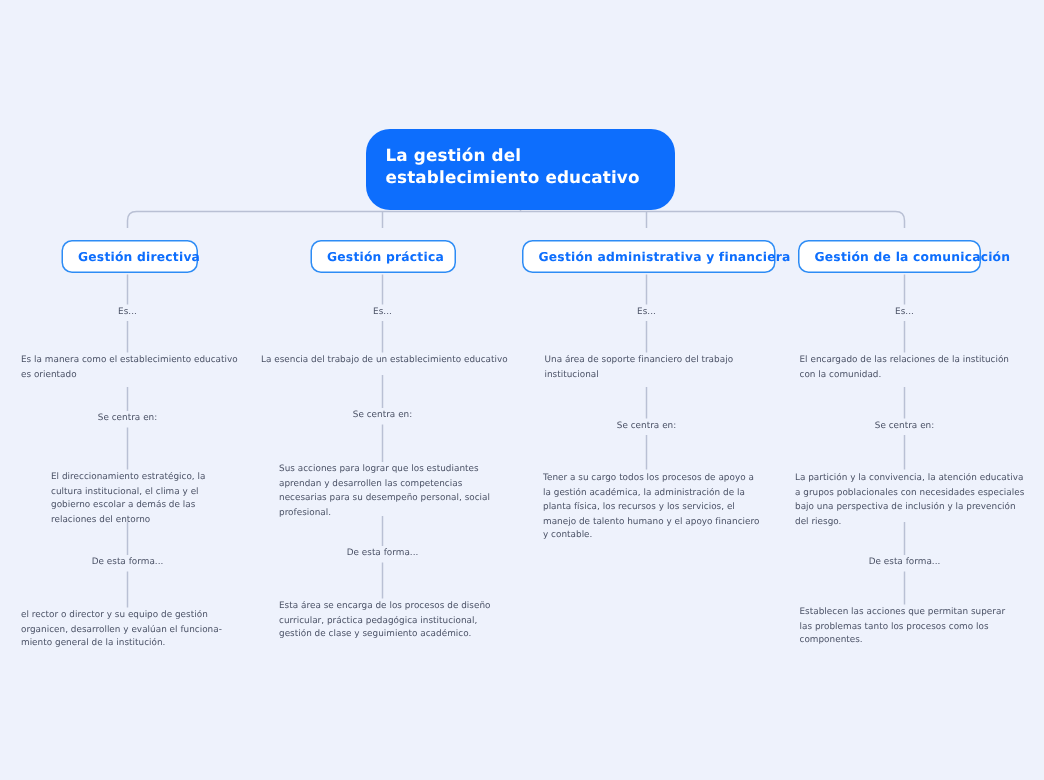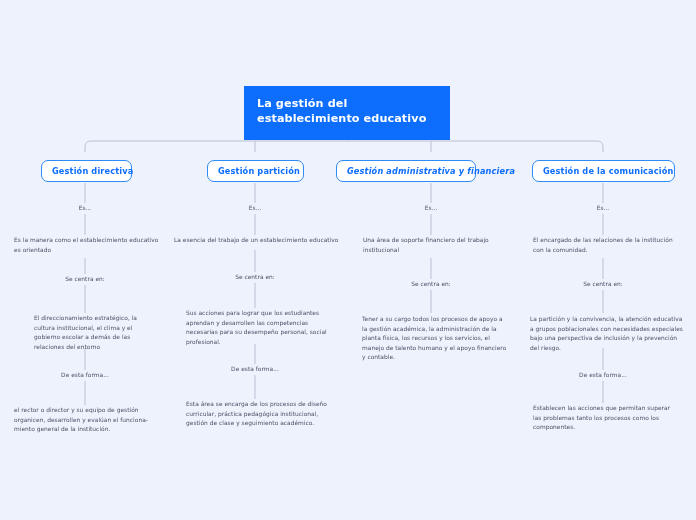--- a/index.html
+++ b/index.html
@@ -33,21 +33,21 @@
 
   
   .root-node {
     position: absolute;
     left: 244px;
     top: 86px;
     width: 206px;
     box-sizing: border-box;
     background: #0d6efd;
     color: #ffffff;
-    border-radius: 0;
+    border-radius: 16px;
     padding: 11px 13px 13px 13px;
     font-size: 11.2px;
     font-weight: bold;
     line-height: 1.32;
     letter-spacing: 0.1px;
   }
 
   
   .branch-node {
     position: absolute;
@@ -126,25 +126,25 @@
       <path d="M603,290 L603,313"></path>
       <path d="M603,348 L603,370"></path>
       <path d="M603,381 L603,403"></path>
     </g>
   </svg>
 
   <div class="root-node">La gestión del establecimiento educativo</div>
 
   <div class="branch-node" style="left:41px;  top:160px; width:91px;">Gestión directiva</div>
 
-  <div class="branch-node" style="left:207px; top:160px; width:97px;">Gestión partición</div>
-
-  <div class="branch-node" style="left:336px; top:160px; width:140px;font-style:italic;">Gestión administrativa y financiera</div>
-
-  <div class="branch-node" style="left:532px; top:160px; width:143px;">Gestión de la comunicación</div>
+  <div class="branch-node" style="left:207px; top:160px; width:97px;">Gestión práctica</div>
+
+  <div class="branch-node" style="left:348px; top:160px; width:169px;">Gestión administrativa y financiera</div>
+
+  <div class="branch-node" style="left:532px; top:160px; width:122px;">Gestión de la comunicación</div>
 
   <div class="leaf center connector-label" style="left:45px; top:204px; width:80px;">Es...</div>
 
   <div class="leaf leaf-body" style="left:14px; top:236px; width:160px;">Es la manera como el establecimiento educativo
 es orientado</div>
 
   <div class="leaf center connector-label" style="left:45px; top:275px; width:80px;">Se centra en:</div>
 
   <div class="leaf leaf-body" style="left:34px; top:314px; width:130px;">El direccionamiento estratégico, la
 cultura institucional, el clima y el

